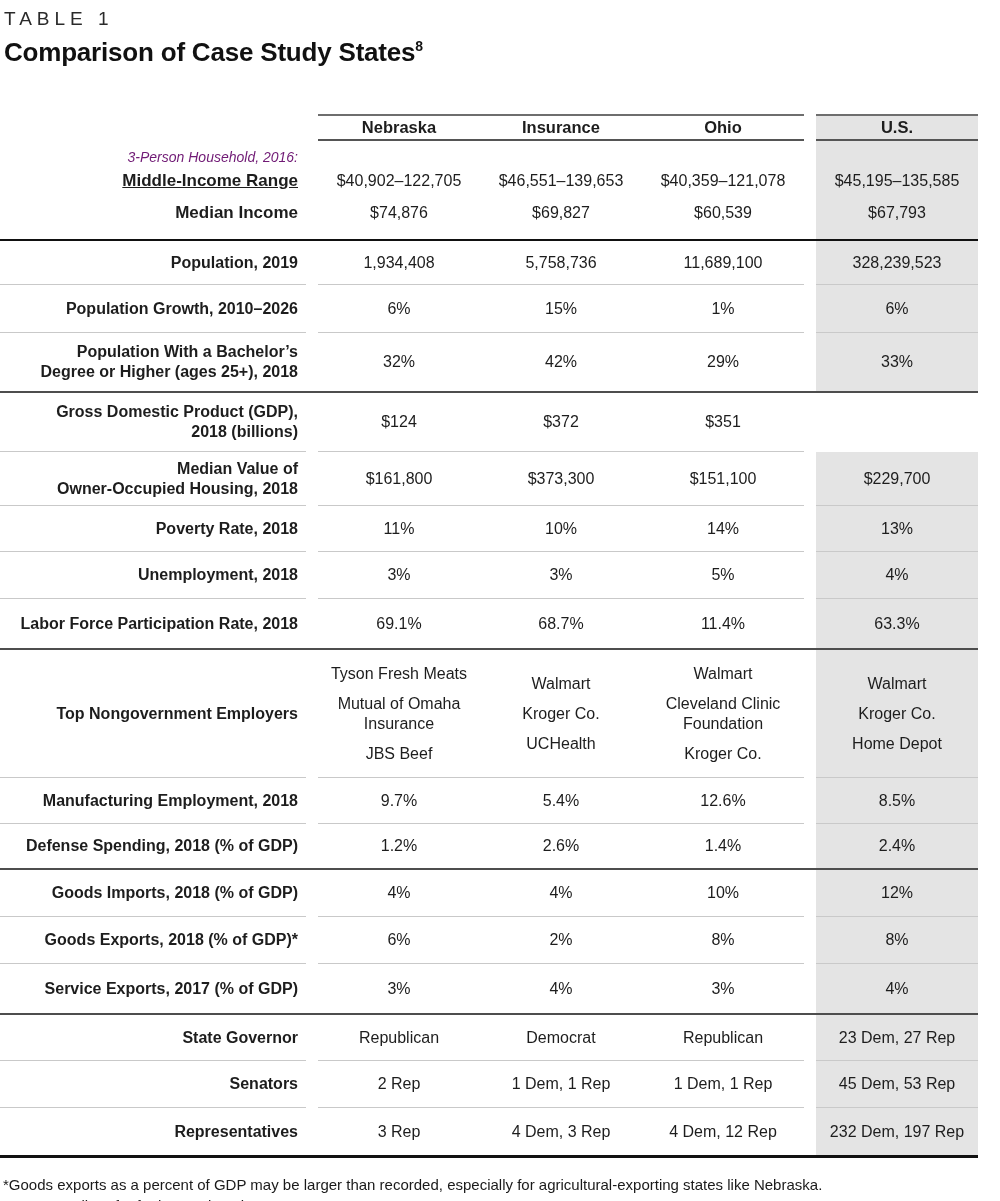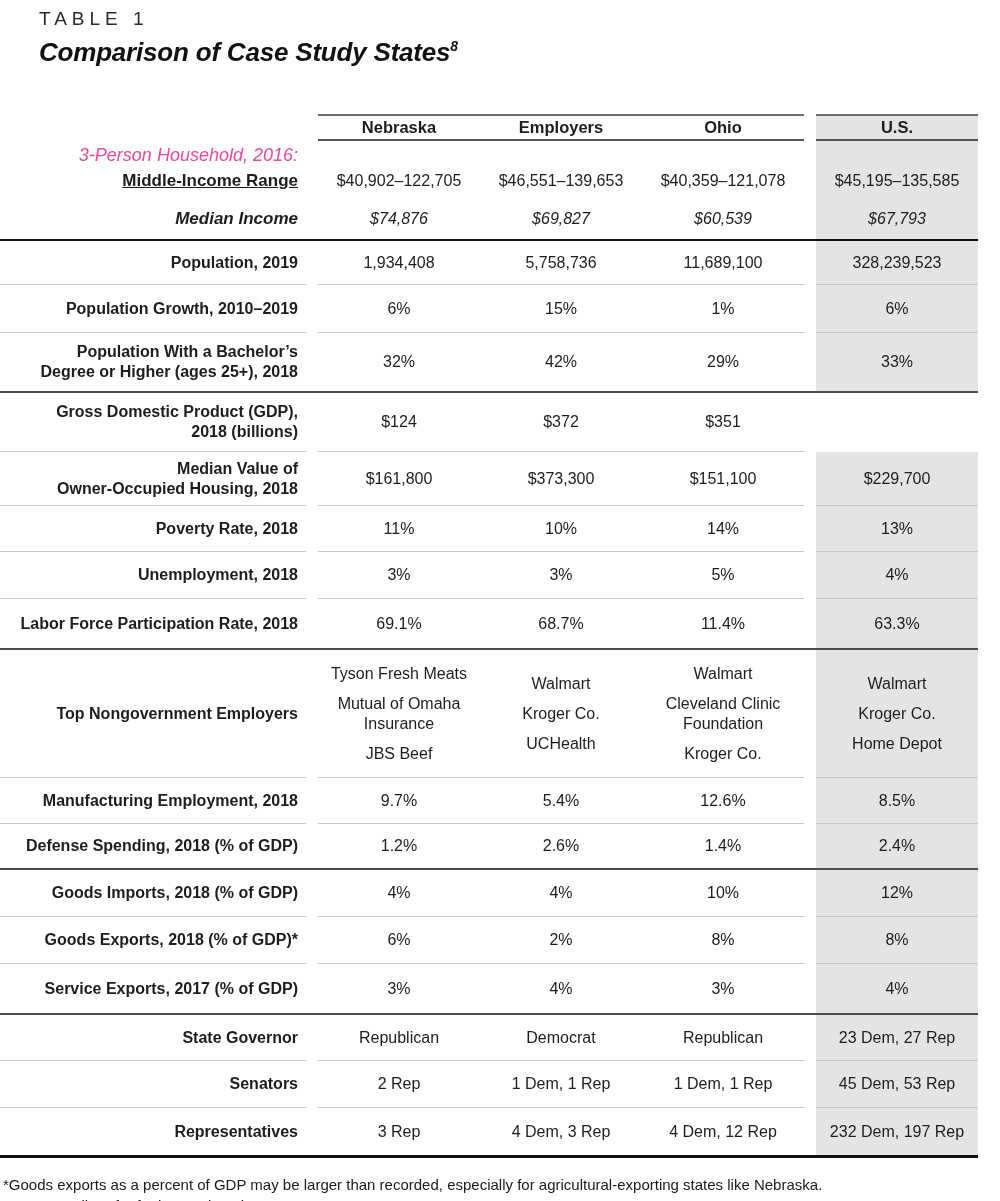--- a/index.html
+++ b/index.html
@@ -1,22 +1,22 @@
 <!DOCTYPE html>
 <html style="--us_column_bg: #e4e4e4; --rule_thin: #c9c9c9; --rule_section: #4d4d4d; --rule_strong: #111111;"><head>
 <meta charset="utf-8">
 <style>
   html,body{margin:0;padding:0;background:#fff;color:#1d1d1d;
     font-family:"Liberation Sans","DejaVu Sans",sans-serif;}
   .page{width:1000px;height:1201px;box-sizing:border-box;padding:8px 0 0 0;position:relative;}
 
   
-  .titleblock{padding-left:4px;margin-left:35px;}
+  .titleblock{padding-left:4px;}
   .eyebrow{font-size:19px;letter-spacing:5px;color:#2a2a2a;font-weight:400;}
-  .maintitle{font-size:26px;font-weight:bold;color:#111;margin:7px 0 0 0;letter-spacing:-.2px;font-style:italic;}
+  .maintitle{font-size:26px;font-weight:bold;color:#111;margin:7px 0 0 0;letter-spacing:-.2px;}
   .maintitle sup{font-size:14px;}
 
   
   .tbl{margin-top:46px;width:978px;}
   .row{display:grid;grid-template-columns:306px 12px 162px 162px 162px 12px 162px;width:978px;}
   .cell{display:flex;align-items:center;justify-content:center;text-align:center;
         font-size:16px;line-height:1.25;padding:2px 4px;box-sizing:border-box;}
   .cell.label{justify-content:flex-end;text-align:right;font-weight:bold;white-space:pre-line;padding-right:8px;}
   .gapc{padding:0;}
   .us{background:var(--us_column_bg,#e4e4e4);}
@@ -29,23 +29,23 @@
   .strong3{border-bottom:3px solid var(--rule_strong,#111);}
 
   
   .head-row .cell{min-height:27px;font-size:16.5px;font-weight:bold;padding:1px 4px;}
   .head-row .colhead{border-top:2px solid #6e6e6e;border-bottom:2px solid #555;}
   .head-row .label,.head-row .gapc{border:none;}
 
   
   .income-row .cell{min-height:58px;align-items:flex-end;padding-bottom:8px;}
   .income-row .cell.label{flex-direction:column;align-items:flex-end;justify-content:flex-end;}
-  .income-note{font-style:italic;font-weight:400;font-size:18px;color:#ec4899;margin-bottom:3px;}
+  .income-note{font-style:italic;font-weight:400;font-size:14px;color:#701a75;margin-bottom:3px;}
   .income-lbl{font-weight:bold;font-size:17px;text-decoration:underline;}
-  .median-row .cell{min-height:40px;padding-bottom:10px;align-items:flex-end;font-style:italic;}
+  .median-row .cell{min-height:40px;padding-bottom:16px;align-items:flex-end;}
   .median-row .cell.label{font-size:17px;}
 
   
   .h44 .cell{min-height:44px;} .h46 .cell{min-height:46px;} .h47 .cell{min-height:47px;}
   .h48 .cell{min-height:48px;} .h49 .cell{min-height:49px;} .h54 .cell{min-height:54px;}
   .h58 .cell{min-height:58px;} .h59 .cell{min-height:59px;}
   .employers .cell{min-height:128px;}
   .employers .cell.val{flex-direction:column;justify-content:center;}
   .emp-item{margin:5px 0;}
 
@@ -61,21 +61,21 @@
     <div class="eyebrow">TABLE 1</div>
     <div class="maintitle"><span>Comparison of Case Study States</span><sup>8</sup></div>
   </div>
 
   <div class="tbl">
 
     <div class="row head-row">
       <div class="cell label"></div>
       <div class="cell gapc"></div>
       <div class="cell val colhead">Nebraska</div>
-      <div class="cell val colhead">Employers</div>
+      <div class="cell val colhead">Insurance</div>
       <div class="cell val colhead">Ohio</div>
       <div class="cell gapc"></div>
       <div class="cell val colhead us">U.S.</div>
     </div>
 
     <div class="row income-row">
       <div class="cell label">
         <div class="income-note">3-Person Household, 2016:</div>
         <div class="income-lbl">Middle-Income Range</div>
       </div>
@@ -101,21 +101,21 @@
       <div class="cell label">Population, 2019</div>
       <div class="cell gapc"></div>
       <div class="cell val">1,934,408</div>
       <div class="cell val">5,758,736</div>
       <div class="cell val">11,689,100</div>
       <div class="cell gapc"></div>
       <div class="cell val us">328,239,523</div>
     </div>
 
     <div class="row thin h48">
-      <div class="cell label">Population Growth, 2010–2019</div>
+      <div class="cell label">Population Growth, 2010–2026</div>
       <div class="cell gapc"></div>
       <div class="cell val">6%</div>
       <div class="cell val">15%</div>
       <div class="cell val">1%</div>
       <div class="cell gapc"></div>
       <div class="cell val us">6%</div>
     </div>
 
     <div class="row sec h58">
       <div class="cell label">Population With a Bachelor’s

